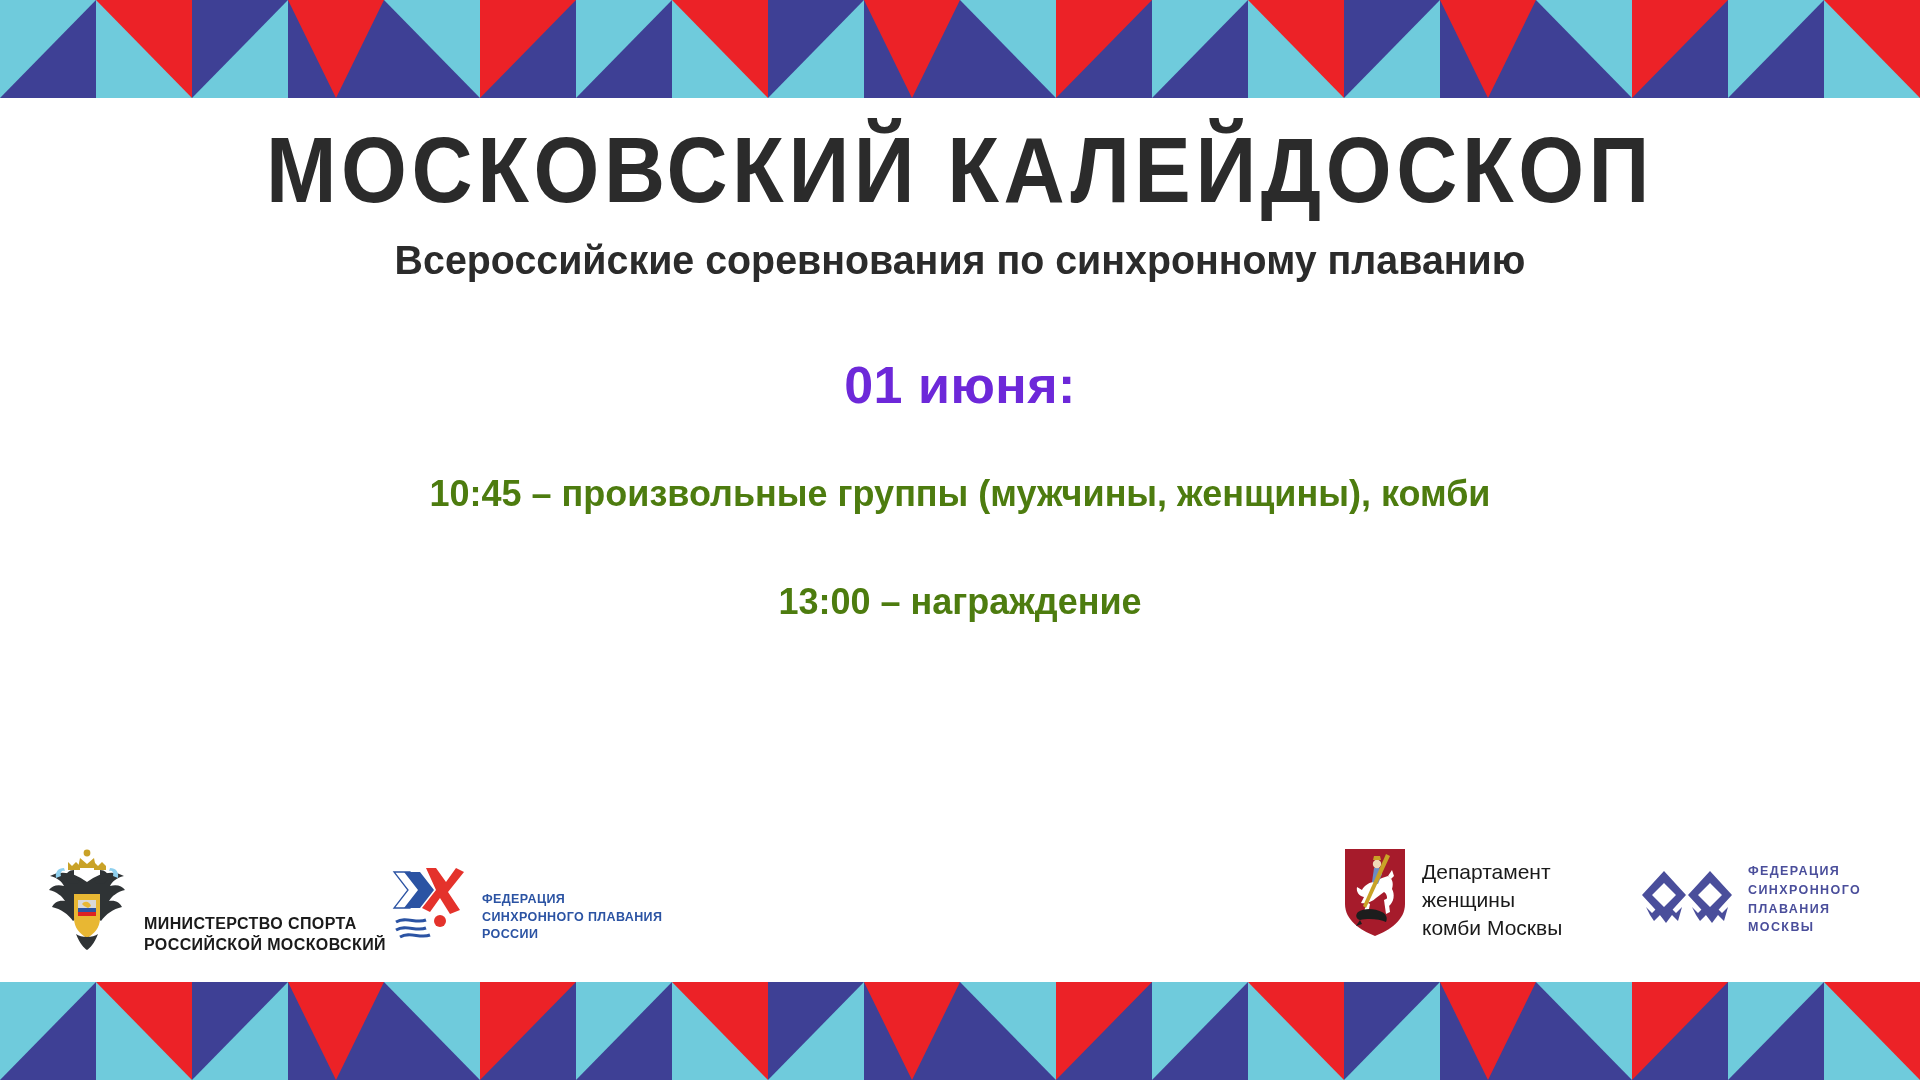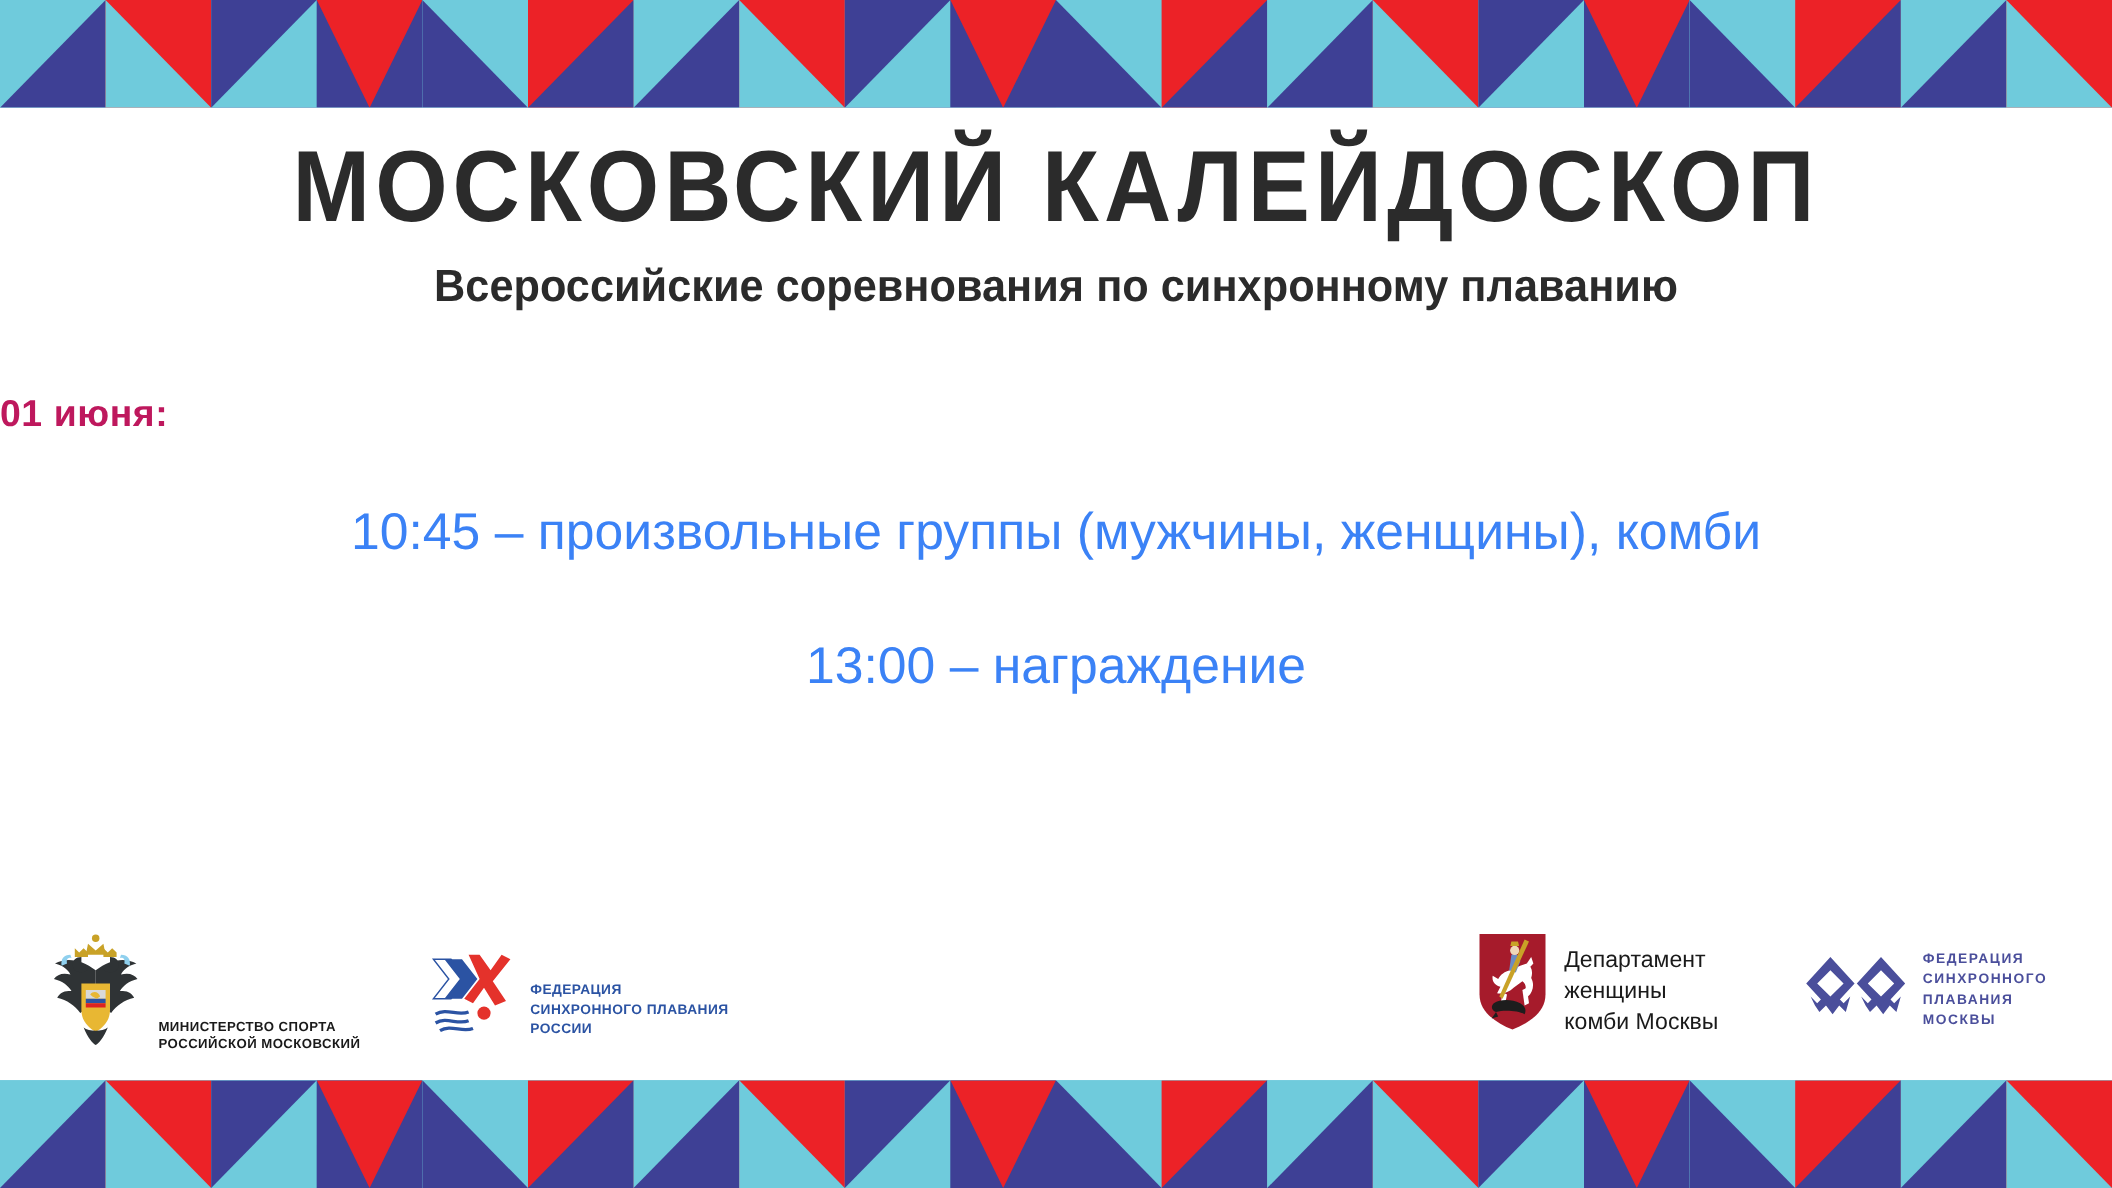--- a/index.html
+++ b/index.html
@@ -60,36 +60,37 @@
     font-size: 41px;
     letter-spacing: 0px;
     line-height: 1;
     margin: 0;
     padding-top: 24px;
     transform: scaleX(0.96);
     white-space: nowrap;
   }
 
   .date-line {
-    color: #be185d;
-    font-weight: bold;
-    font-size: 34px;
+    text-align: center;
+    color: #6d28d9;
+    font-weight: bold;
+    font-size: 52px;
     line-height: 1;
     margin: 0;
     padding-top: 78px;
     letter-spacing: 0.5px;
   }
 
   .sched {
     margin: 0 auto;
     width: 1800px;
     text-align: center;
-    color: #3b82f6;
-    font-weight: normal;
-    font-size: 47px;
+    color: #4d7c0f;
+    font-weight: bold;
+    font-size: 36px;
     line-height: 1.28;
     letter-spacing: 0px;
   }
   .sched-1 { padding-top: 60px; }
   .sched-2 { padding-top: 62px; }
 
   
   .logos {
     position: absolute;
     left: 0;
@@ -102,21 +103,21 @@
     display: flex;
     align-items: flex-end;
   }
   .logo-mark { flex: 0 0 auto; }
   .logo-text { margin-left: 14px; }
 
   #logo-minsport { left: 44px; top: 20px; }
   #logo-minsport .logo-text {
     color: #1A1A1A;
     font-weight: bold;
-    font-size: 12px;
+    font-size: 16px;
     line-height: 1.35;
     letter-spacing: 0.4px;
     white-space: nowrap;
   }
 
   #logo-fspr { left: 390px; top: 30px; }
   #logo-fspr .logo-text {
     color: #2B53A3;
     font-weight: bold;
     font-size: 12.5px;

